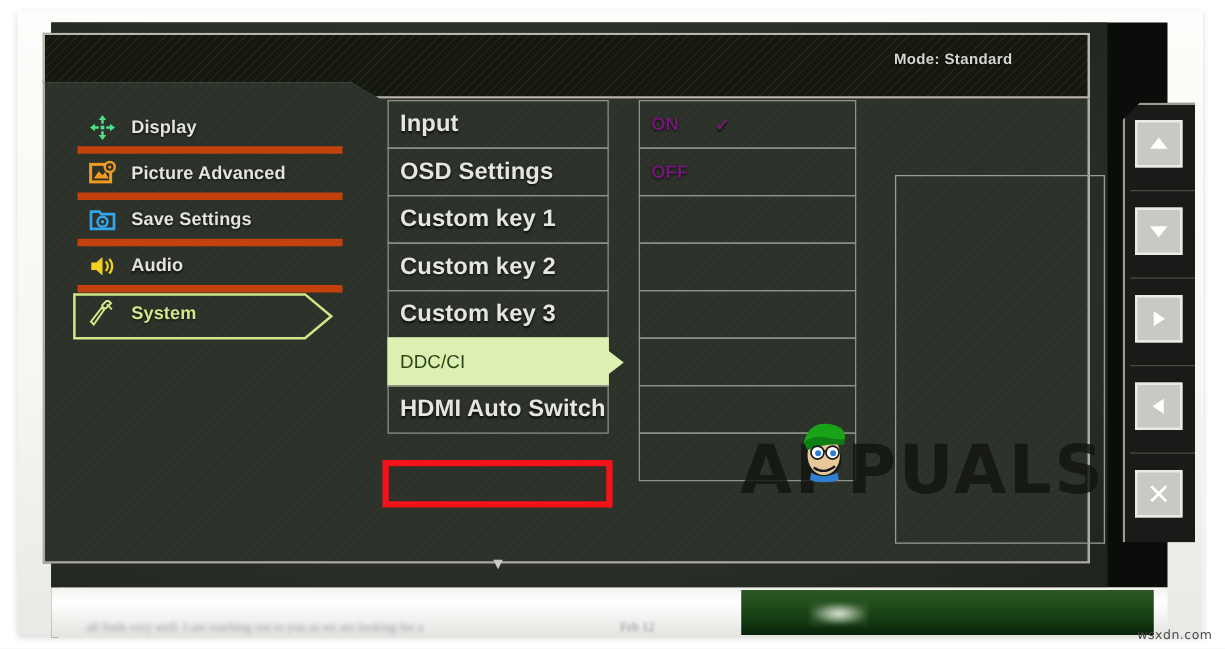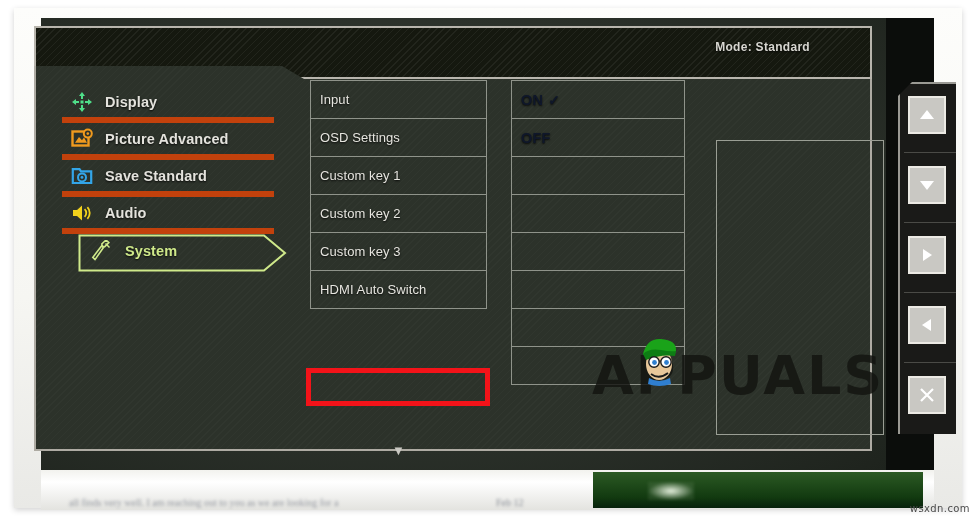--- a/index.html
+++ b/index.html
@@ -130,21 +130,20 @@
     color: #e4e3dd;
     font-size: 14.5px;
     font-weight: bold;
     letter-spacing: 0.1px;
     text-shadow: 0 1px 2px rgba(0,0,0,0.85);
   }
   
   .side-item.selected {
     border-bottom: none;
     height: 34px;
-    margin-left: 20px;
   }
   .side-item.selected .sel-shape {
     position: absolute;
     left: -4px; top: 0;
     width: 216px; height: 38px;
     pointer-events: none;
   }
   .side-item.selected .lbl { color: #cfe98a; }
 
   
@@ -155,22 +154,22 @@
   }
   .menu-row {
     height: 39px;
     display: flex;
     align-items: center;
     padding-left: 9px;
     box-sizing: border-box;
     border: 1px solid #8f938a;
     margin-bottom: -1px;
     color: #e6e5df;
-    font-size: 13px;
-    font-weight: normal;
+    font-size: 19px;
+    font-weight: bold;
     letter-spacing: 0.1px;
     text-shadow: 0 1px 2px rgba(0,0,0,0.85);
     position: relative;
   }
   .menu-row.highlight {
     background: #dcf0b2;
     color: #2e4218;
     text-shadow: none;
     border-color: #dcf0b2;
     font-weight: normal;
@@ -209,25 +208,26 @@
     width: 174px;
   }
   .val-row {
     height: 39px;
     display: flex;
     align-items: center;
     padding-left: 9px;
     box-sizing: border-box;
     border: 1px solid #8f938a;
     margin-bottom: -1px;
-    color: #0f172a;
+    color: #701a75;
     font-size: 14.5px;
     font-weight: bold;
     letter-spacing: 0.2px;
     text-shadow: 0 1px 2px rgba(0,0,0,0.85);
+    gap: 24px;
   }
   .val-row .check {
     margin-left: 5px;
     font-size: 14px;
     font-weight: bold;
   }
 
   .col-preview {
     position: absolute;
     left: 682px; top: 114px;
@@ -387,21 +387,21 @@
       </div>
 
       <div class="side-item">
         <span class="ico">
           <svg width="22" height="22" viewBox="0 0 22 22">
             <path d="M1.8 4.2 H8.5 L10 6.3 H20.2 V18 H1.8 Z" fill="none" stroke="#33a5e8" stroke-width="2.2"></path>
             <circle cx="11" cy="12.4" r="4" fill="none" stroke="#33a5e8" stroke-width="2"></circle>
             <circle cx="11" cy="12.4" r="1.4" fill="#33a5e8"></circle>
           </svg>
         </span>
-        <span class="lbl">Save Standard</span>
+        <span class="lbl">Save Settings</span>
       </div>
 
       <div class="side-item">
         <span class="ico">
           <svg width="22" height="22" viewBox="0 0 22 22">
             <path d="M2 8 H6 L11 3.6 V18.4 L6 14 H2 Z" fill="#f2d21c"></path>
             <path d="M13.6 7.2 A5.2 5.2 0 0 1 13.6 14.8" fill="none" stroke="#f2d21c" stroke-width="1.8"></path>
             <path d="M16.4 5.2 A8.4 8.4 0 0 1 16.4 16.8" fill="none" stroke="#f2d21c" stroke-width="1.8"></path>
           </svg>
         </span>
@@ -432,20 +432,24 @@
         <span>OSD Settings</span>
       </div>
       <div class="menu-row">
         <span>Custom key 1</span>
       </div>
       <div class="menu-row">
         <span>Custom key 2</span>
       </div>
       <div class="menu-row">
         <span>Custom key 3</span>
+      </div>
+      <div class="menu-row highlight">
+        <span>DDC/CI</span>
+        <span class="arrowtip"></span>
       </div>
       <div class="menu-row">
         <span>HDMI Auto Switch</span>
       </div>
     </div>
 
     <div class="scroll-down">▼</div>
 
     <div class="redbox"></div>
 

